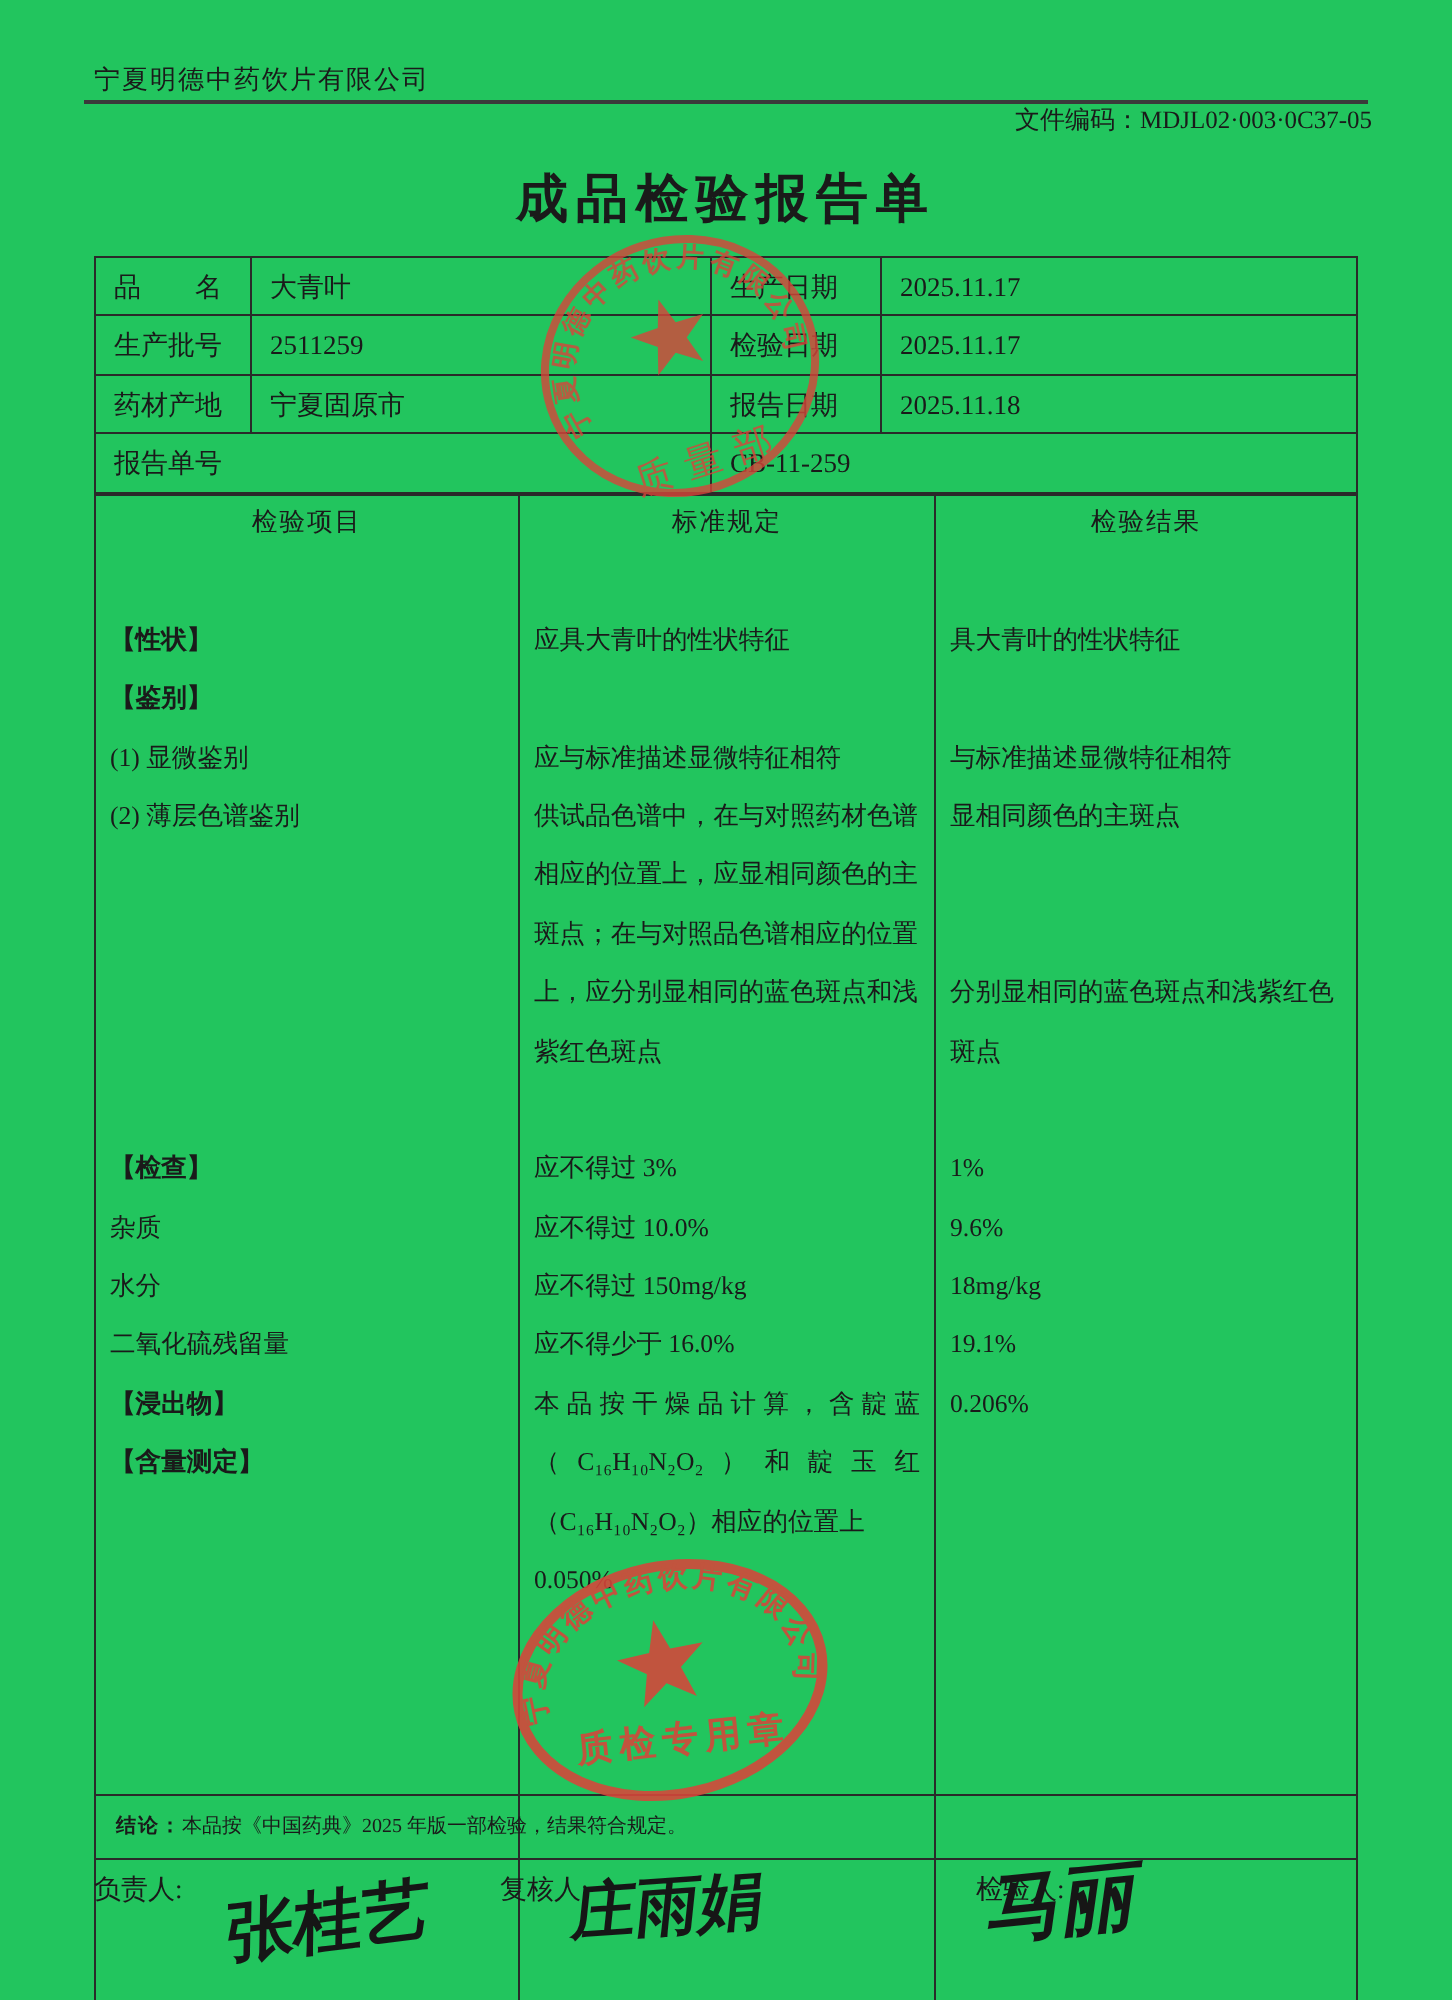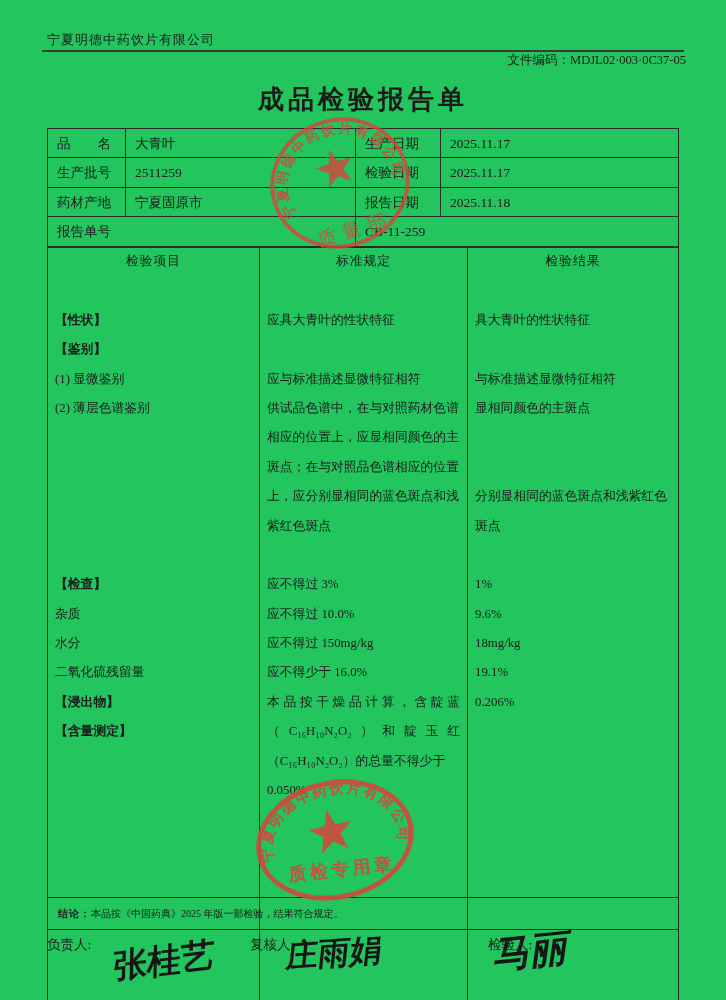--- a/index.html
+++ b/index.html
@@ -120,21 +120,21 @@
           <div class="tline">斑点；在与对照品色谱相应的位置</div>
           <div class="tline">上，应分别显相同的蓝色斑点和浅</div>
           <div class="tline">紫红色斑点</div>
           <div class="tline">&nbsp;</div>
           <div class="tline">应不得过 3%</div>
           <div class="tline">应不得过 10.0%</div>
           <div class="tline">应不得过 150mg/kg</div>
           <div class="tline">应不得少于 16.0%</div>
           <div class="tline just">本品按干燥品计算，含靛蓝</div>
           <div class="tline just">（C₁₆H₁₀N₂O₂）和靛玉红</div>
-          <div class="tline">（C₁₆H₁₀N₂O₂）的总量不得少于</div>
+          <div class="tline">（C₁₆H₁₀N₂O₂）相应的位置上</div>
           <div class="tline">0.050%</div>
         </div>
     </div>
     <div class="mcol mcol3">
       <div class="mhead">检验结果</div>
       <div class="lines">
           <div class="tline">&nbsp;</div>
           <div class="tline">具大青叶的性状特征</div>
           <div class="tline">&nbsp;</div>
           <div class="tline">与标准描述显微特征相符</div>

